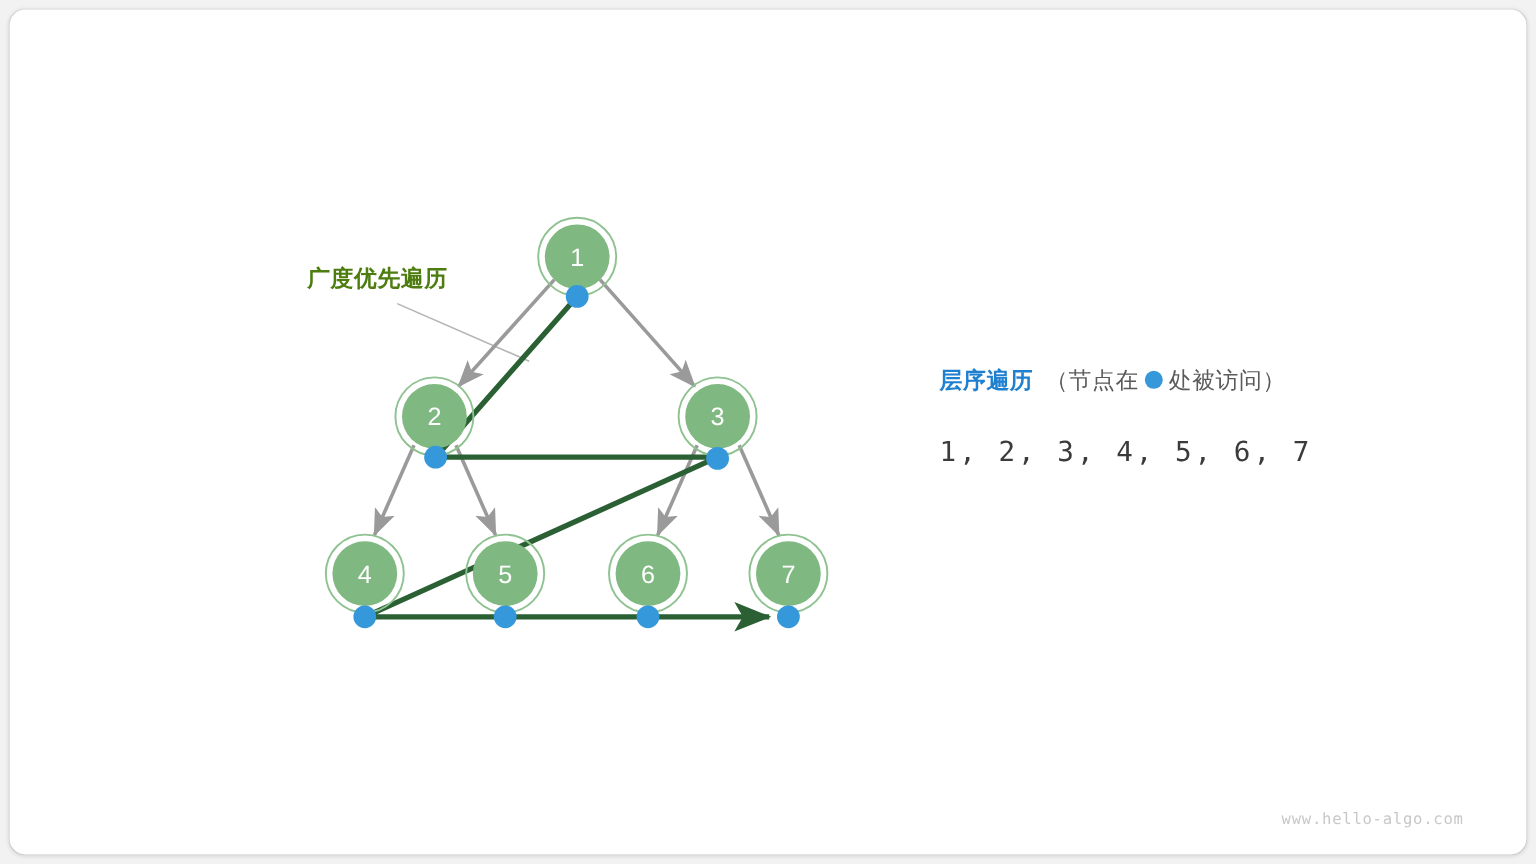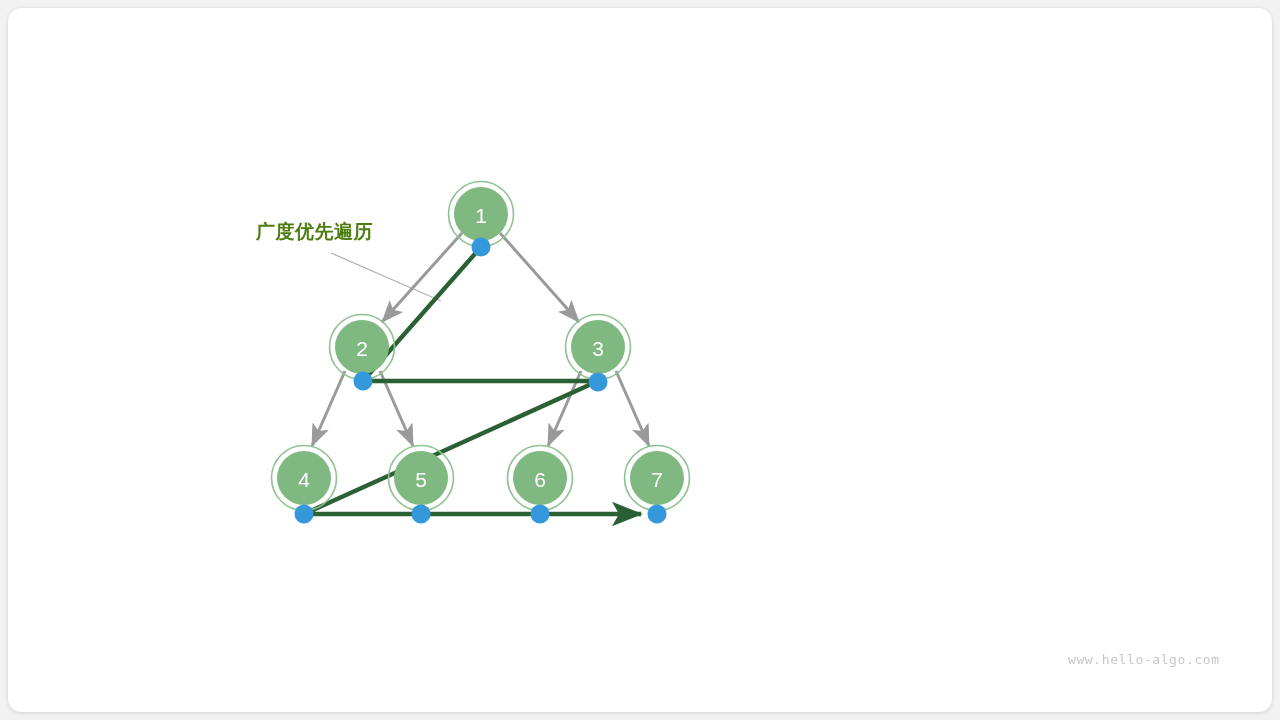--- a/index.html
+++ b/index.html
@@ -95,21 +95,21 @@
     top: 364px;
     font-family: "DejaVu Sans Mono", "Liberation Mono", monospace;
     font-size: 23px;
     color: #3b3b3b;
     letter-spacing: 2.5px;
     white-space: nowrap;
   }
   .watermark {
     position: absolute;
     left: 1068px;
-    top: 652px;
+    top: 676px;
     font-family: "DejaVu Sans Mono", "Liberation Mono", monospace;
     font-size: 13px;
     color: #c8c8c8;
     letter-spacing: 0.6px;
     white-space: nowrap;
   }
 </style>
 </head>
 <body>
 
@@ -189,17 +189,26 @@
         <circle cx="598" cy="382" r="9.5" fill="#3498db"></circle>
         <circle cx="304" cy="514" r="9.5" fill="#3498db"></circle>
         <circle cx="421" cy="514" r="9.5" fill="#3498db"></circle>
         <circle cx="540" cy="514" r="9.5" fill="#3498db"></circle>
         <circle cx="657" cy="514" r="9.5" fill="#3498db"></circle>
       </g>
     </svg>
 
     <div class="bfs-annotation">广度优先遍历</div>
 
-
+    <div class="legend">
+      <span class="legend-title">层序遍历</span>
+      <span class="legend-note">
+        <span>（节点在</span>
+        <span class="legend-dot"></span>
+        <span>处被访问）</span>
+      </span>
+    </div>
+
+    <div class="sequence">1,  2,  3,  4,  5,  6,  7</div>
 
     <div class="watermark">www.hello-algo.com</div>
   </div>
 </div>
 
 </body></html>

